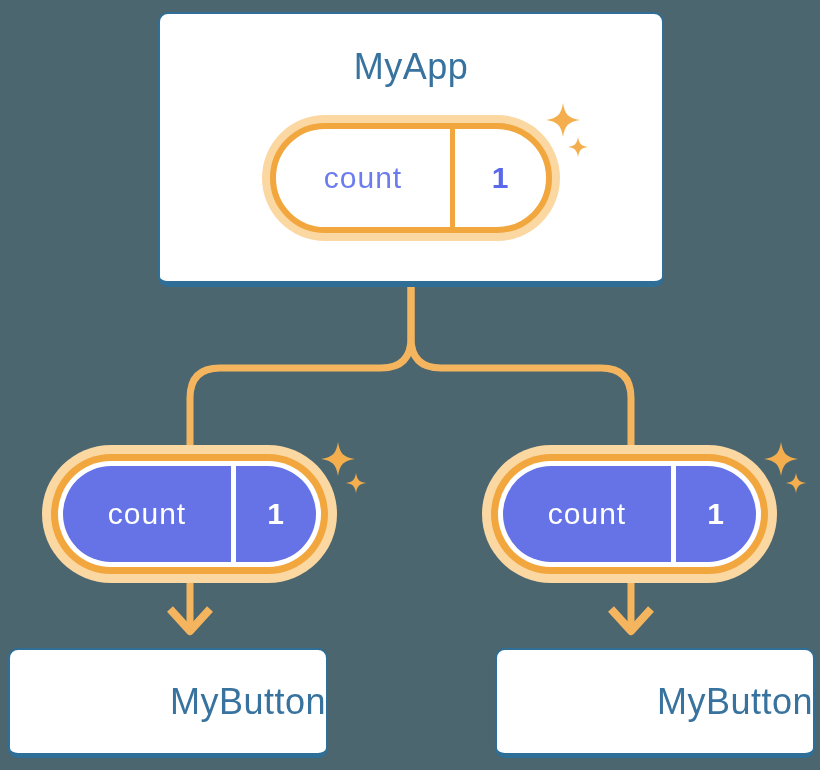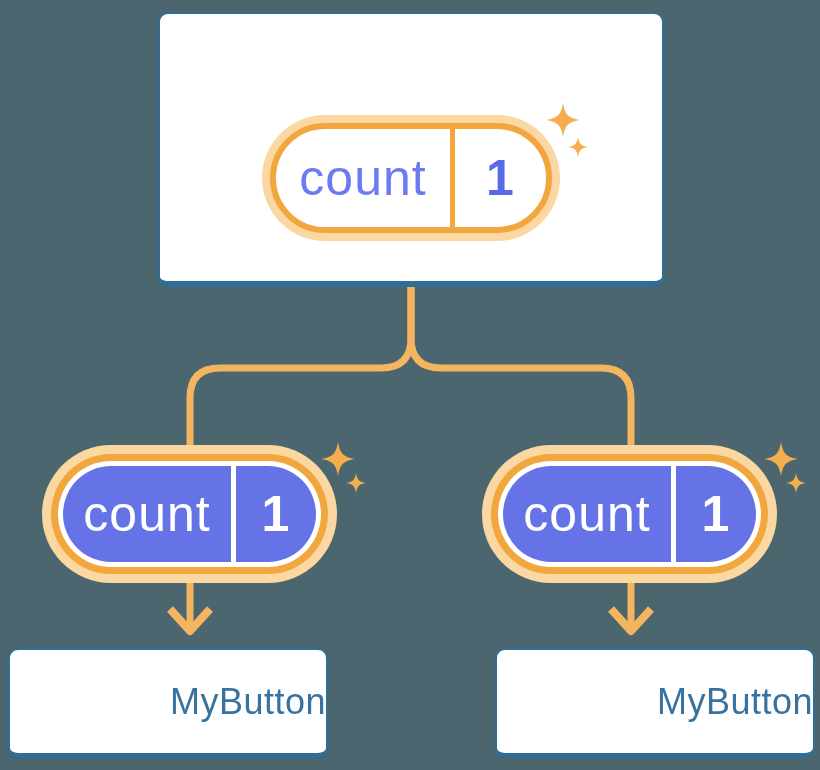--- a/index.html
+++ b/index.html
@@ -104,21 +104,21 @@
     color: #FFFFFF;
     font-weight: 500;
   }
   .pill-dark .pill-sep { width: 5px; background: #FFFFFF; }
   .pill-dark .pill-value { color: #FFFFFF; }
 
   .pill-cell {
     display: flex;
     align-items: center;
     justify-content: center;
-    font-size: 50px;
+    font-size: 30px;
     letter-spacing: 1px;
   }
   .pill-value {
     flex: 1;
     font-weight: 700;
   }
 </style>
 </head>
 <body>
 
@@ -133,20 +133,21 @@
       <path stroke-width="7" d="M 190 582 L 190 627"></path>
       <path stroke-width="8" stroke-linejoin="round" d="M 170 609 L 190 631 L 210 609"></path>
     </g>
     <g stroke="#F5B55F" fill="none">
       <path stroke-width="7" d="M 631 582 L 631 627"></path>
       <path stroke-width="8" stroke-linejoin="round" d="M 611 609 L 631 631 L 651 609"></path>
     </g>
   </svg>
 
   <div class="card card-root">
+    <div class="component-label">MyApp</div>
     <div class="pill pill-light">
       <div class="pill-cell pill-name">count</div>
       <div class="pill-sep"></div>
       <div class="pill-cell pill-value">1</div>
     </div>
   </div>
 
   <div class="pill pill-dark pill-dark-left">
     <div class="pill-cell pill-name">count</div>
     <div class="pill-sep"></div>

